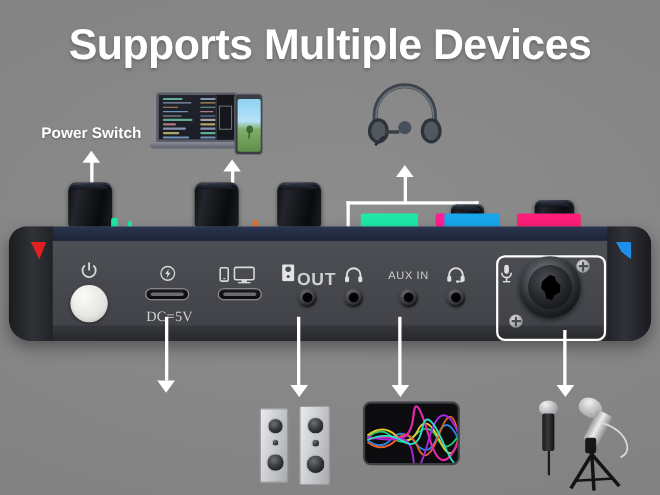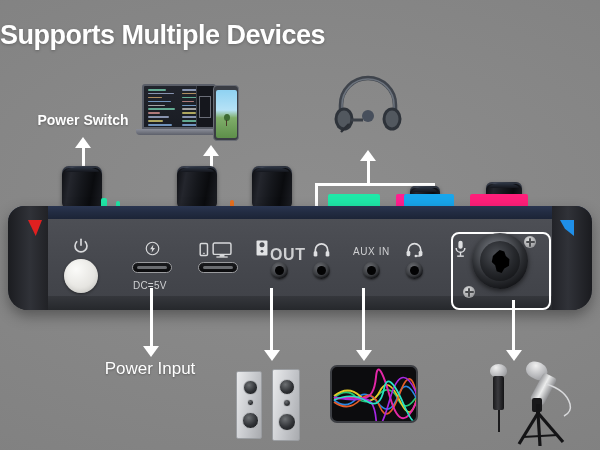--- a/index.html
+++ b/index.html
@@ -7,22 +7,22 @@
   body {
     font-family:"Liberation Sans", sans-serif;
     background: radial-gradient(ellipse 120% 90% at 50% 45%, #8d8d8d 0%, #868686 45%, #7d7d7d 100%);
     position:relative;
     -webkit-font-smoothing:antialiased;
   }
 
   
   #title {
     position:absolute; top:20px; left:0; width:600px;
-    color:#fff;
-    font-size:27px; font-weight:bold; letter-spacing:-0.5px;
+    text-align:center; color:#fff;
+    font-size:39px; font-weight:bold; letter-spacing:-0.5px;
     text-shadow:0 1px 3px rgba(0,0,0,.25);
   }
 
   
   #device { position:absolute; left:8px; top:160px; width:584px; height:150px; }
 
   
   #toprow { position:absolute; left:0; top:0; width:584px; height:60px; }
   .knob {
     position:absolute; bottom:12px; width:40px; height:42px;
@@ -242,21 +242,21 @@
   </div>
   <div class="pwr-btn" style="left:56px; top:99px;"></div>
 
   <div class="ico" style="left:137px; top:81px;">
     <svg width="15" height="15" viewBox="0 0 24 24">
       <circle cx="12" cy="12" r="10" fill="none" stroke="#d8d9db" stroke-width="1.9"></circle>
       <path d="M13.4 5.5 L8.2 13 h3.3 l-1 5.6 L16 11.2 h-3.4 z" fill="#d8d9db"></path>
     </svg>
   </div>
   <div class="usbc" style="left:124px; top:102px;"></div>
-  <div class="lbl" style="left:125px; top:120px; font-size:10px; letter-spacing:.2px;">DC=5V</div>
+  <div class="lbl" style="left:125px; top:120px; font-size:13px; letter-spacing:.2px;font-family:Liberation Serif, serif;">DC=5V</div>
 
   <div class="ico" style="left:191px; top:81px;">
     <svg width="38" height="17" viewBox="0 0 46 21">
       <rect x="1" y="3" width="9" height="15" rx="1.6" fill="none" stroke="#d8d9db" stroke-width="1.8"></rect>
       <rect x="4.4" y="14.6" width="2.4" height="1.2" fill="#d8d9db"></rect>
       <rect x="17" y="2.5" width="22" height="14" rx="1.8" fill="none" stroke="#d8d9db" stroke-width="1.8"></rect>
       <rect x="25" y="16.5" width="6" height="3" fill="#d8d9db"></rect>
       <rect x="21" y="19" width="14" height="1.6" fill="#d8d9db"></rect>
     </svg>
   </div>
@@ -372,21 +372,20 @@
 
 <div class="line vline" style="left:270px; top:288px; height:62px;"></div>
 <div class="arrow-dn" style="left:263.5px; top:350px;"></div>
 
 <div class="line vline" style="left:362px; top:288px; height:62px;"></div>
 <div class="arrow-dn" style="left:355.5px; top:350px;"></div>
 
 <div class="line vline" style="left:149.5px; top:288px; height:58px;"></div>
 <div class="arrow-dn" style="left:143px; top:346px;"></div>
 <div class="note" id="note-dc" style="left:70px; top:358px; width:160px;">
-  <div>Power Input</div>
 </div>
 
 <div class="line vline" style="left:512px; top:300px; height:50px;"></div>
 <div class="arrow-dn" style="left:505.5px; top:350px;"></div>
 
 <div class="photo" style="left:234px; top:363px; width:80px; height:80px;">
   <div class="spk" style="left:2px; top:8px; width:26px; height:68px;">
     <div class="drv" style="left:6px; top:8px; width:15px; height:15px;"></div>
     <div class="drv" style="left:10px; top:27px; width:7px; height:7px;"></div>
     <div class="drv" style="left:5px; top:40px; width:17px; height:17px;"></div>

